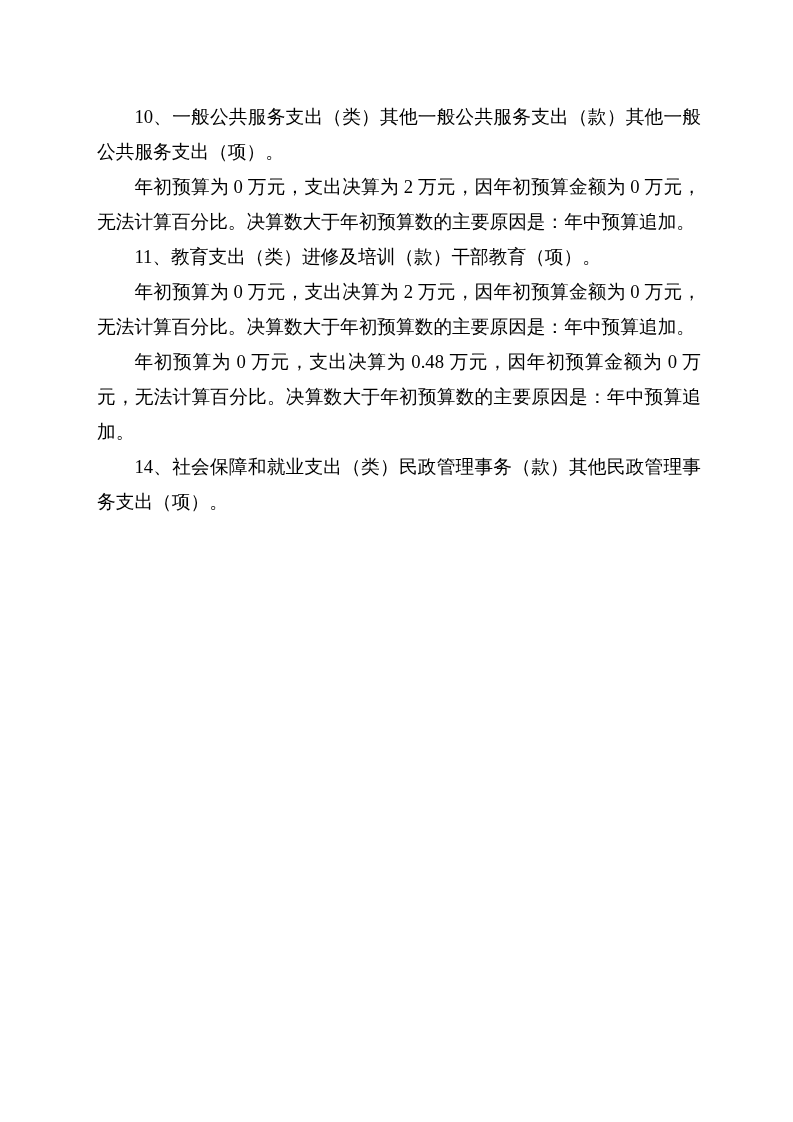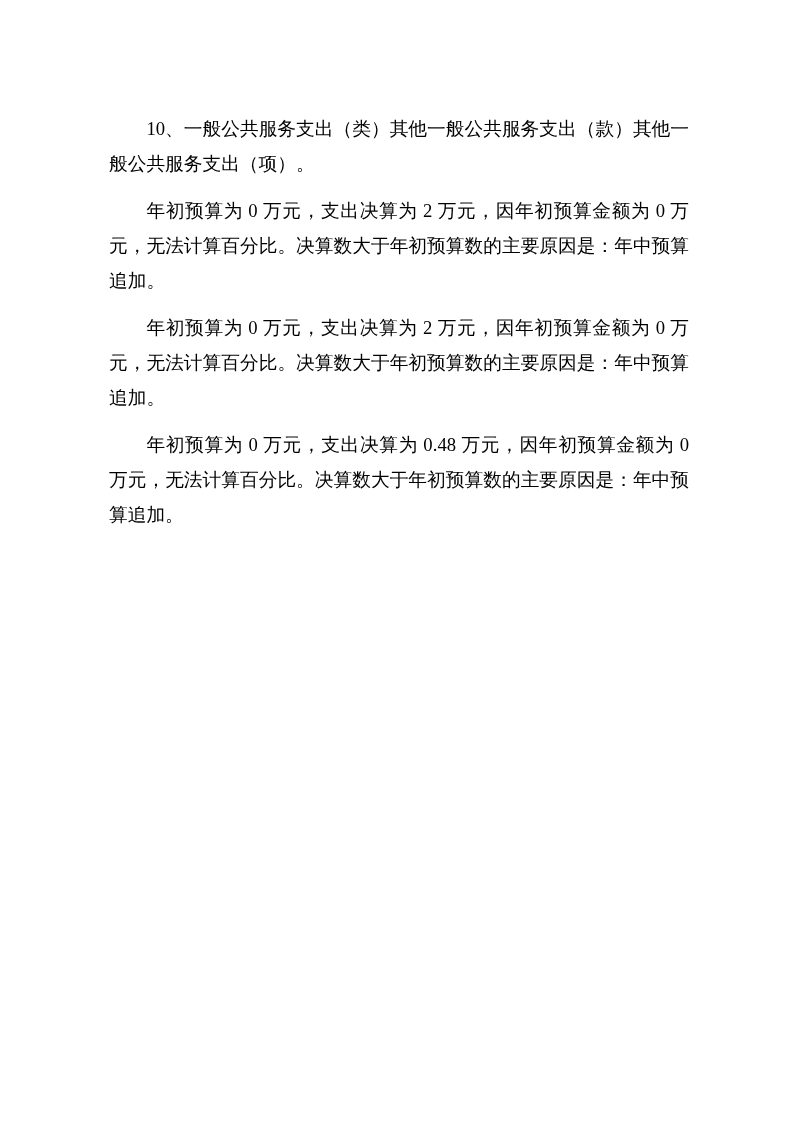--- a/index.html
+++ b/index.html
@@ -17,33 +17,35 @@
     font-family: "Liberation Serif", "DejaVu Serif", serif;
     color: #000000;
   }
   .content {
     position: absolute;
     top: 99px;
     left: 97px;
     width: 604px;
   }
   .content p {
-    margin: 12px;
+    margin: 0;
     padding: 0;
     font-size: 18.7px;
     line-height: 35px;
     text-align: justify;
     text-indent: 2em;
     word-break: break-all;
     color: #000000;
   }
 </style>
 </head>
 <body>
 
 <div class="page">
   <div class="content">
     <p>10、一般公共服务支出（类）其他一般公共服务支出（款）其他一般公共服务支出（项）。</p>
     <p>年初预算为 0 万元，支出决算为 2 万元，因年初预算金额为 0 万元，无法计算百分比。决算数大于年初预算数的主要原因是：年中预算追加。</p>
+    <p>11、教育支出（类）进修及培训（款）干部教育（项）。</p>
     <p>年初预算为 0 万元，支出决算为 2 万元，因年初预算金额为 0 万元，无法计算百分比。决算数大于年初预算数的主要原因是：年中预算追加。</p>
     <p>年初预算为 0 万元，支出决算为 0.48 万元，因年初预算金额为 0 万元，无法计算百分比。决算数大于年初预算数的主要原因是：年中预算追加。</p>
+    <p>14、社会保障和就业支出（类）民政管理事务（款）其他民政管理事务支出（项）。</p>
   </div>
 </div>
 
 </body></html>

